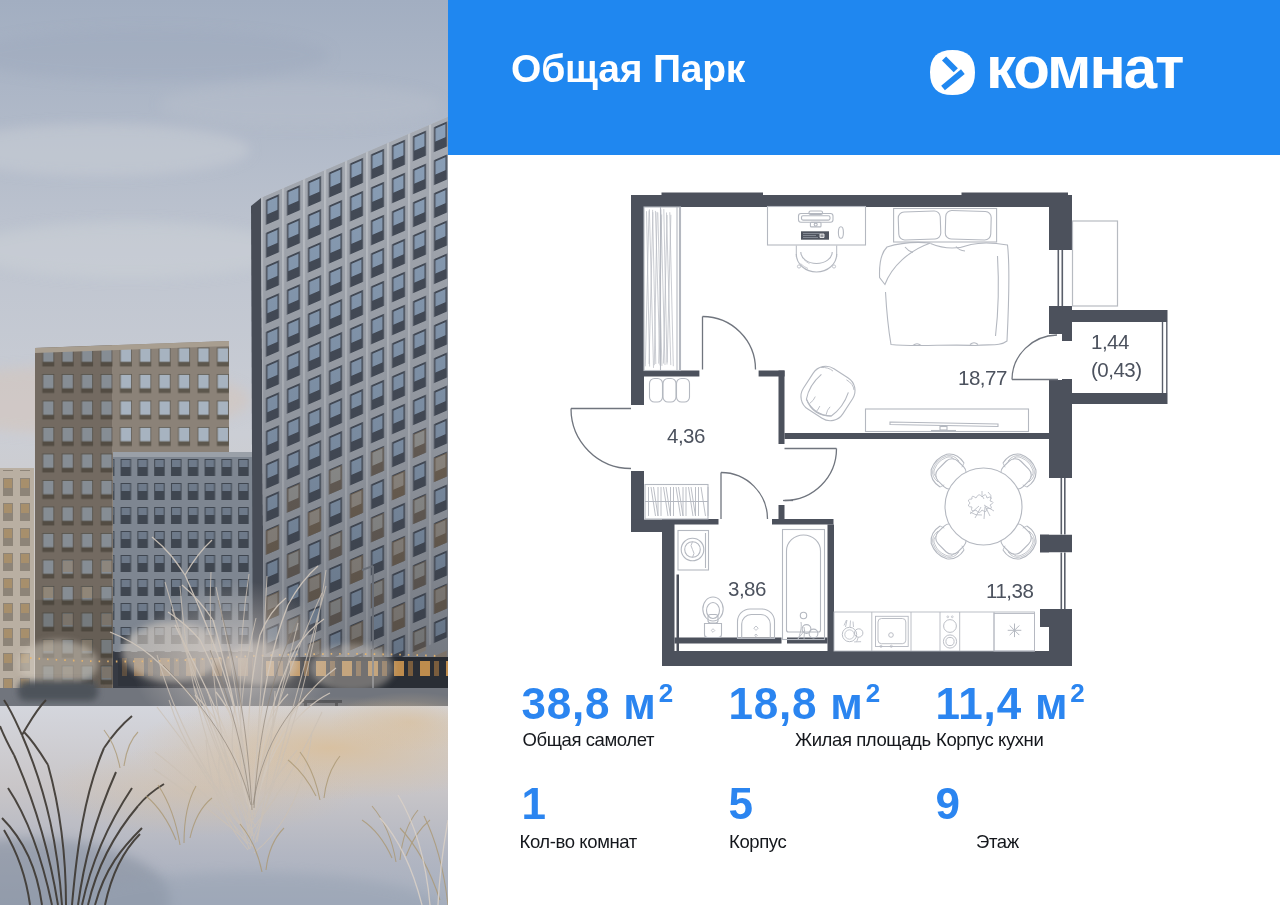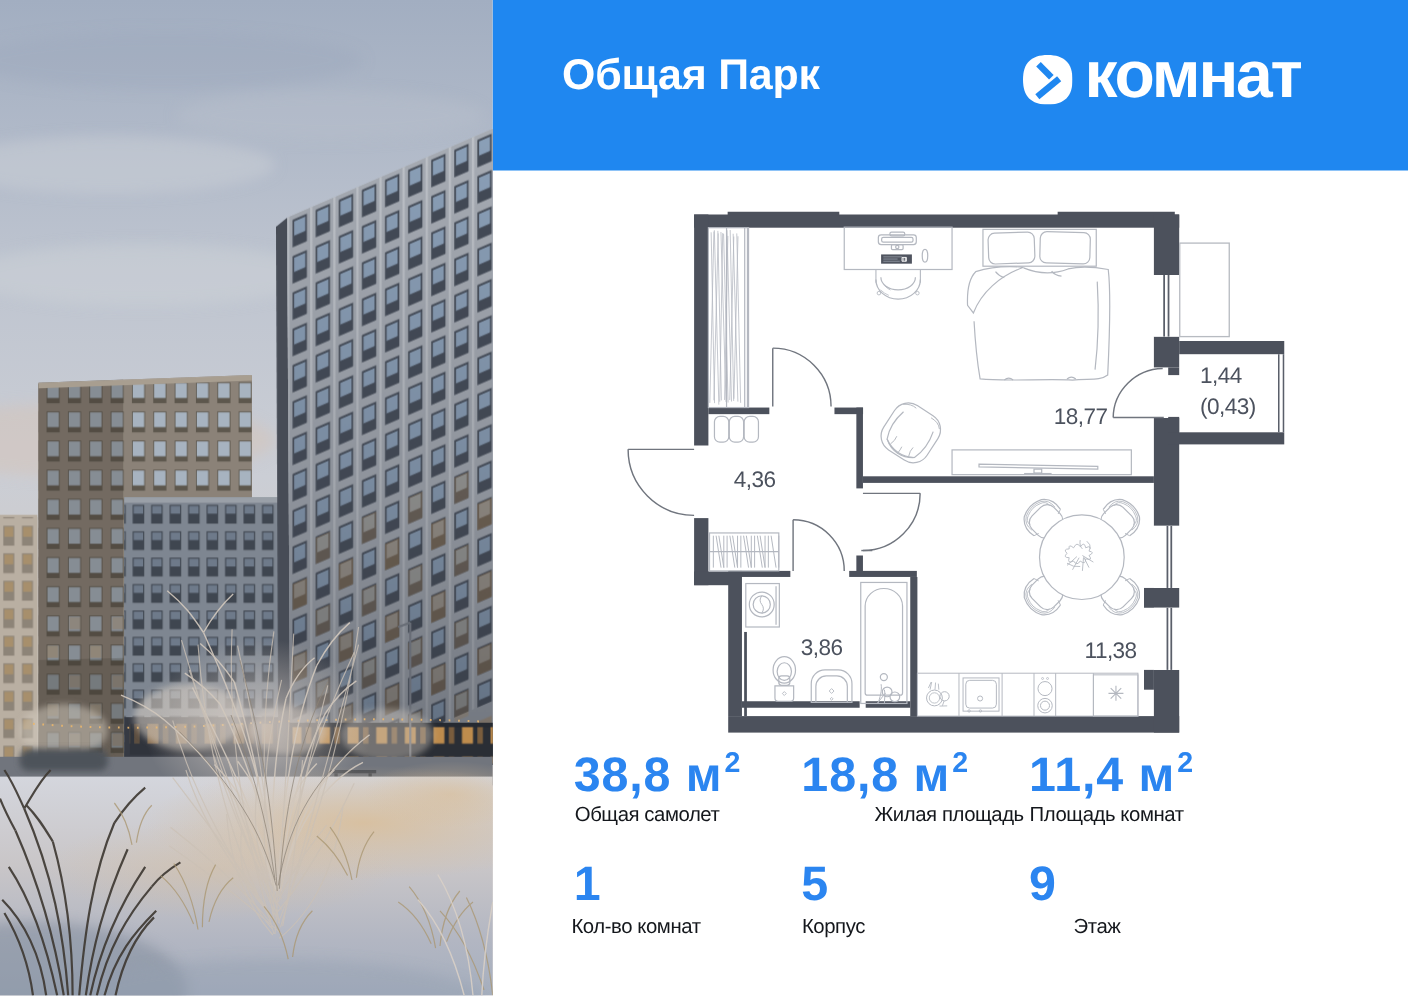--- a/index.html
+++ b/index.html
@@ -547,21 +547,21 @@
 <div class="abs num" style="left:521.5px;top:679px;">38,8 м<sup>2</sup></div>
 
 <div class="abs lbl" style="left:522.5px;top:729px;">Общая самолет</div>
 
 <div class="abs num" style="left:728.5px;top:679px;">18,8 м<sup>2</sup></div>
 
 <div class="abs lbl" style="left:767px;top:729px;margin-left:28px;">Жилая площадь</div>
 
 <div class="abs num" style="left:935.5px;top:679px;">11,4 м<sup>2</sup></div>
 
-<div class="abs lbl" style="left:936px;top:729px;">Площадь комнат</div>
+<div class="abs lbl" style="left:936px;top:729px;">Корпус кухни</div>
 
 <div class="abs num" style="left:521.5px;top:779px;">1</div>
 
 <div class="abs lbl" style="left:519.5px;top:830.5px;">Кол-во комнат</div>
 
 <div class="abs num" style="left:728.5px;top:779px;">5</div>
 
 <div class="abs lbl" style="left:729px;top:830.5px;">Корпус</div>
 
 <div class="abs num" style="left:935.5px;top:779px;">9</div>

